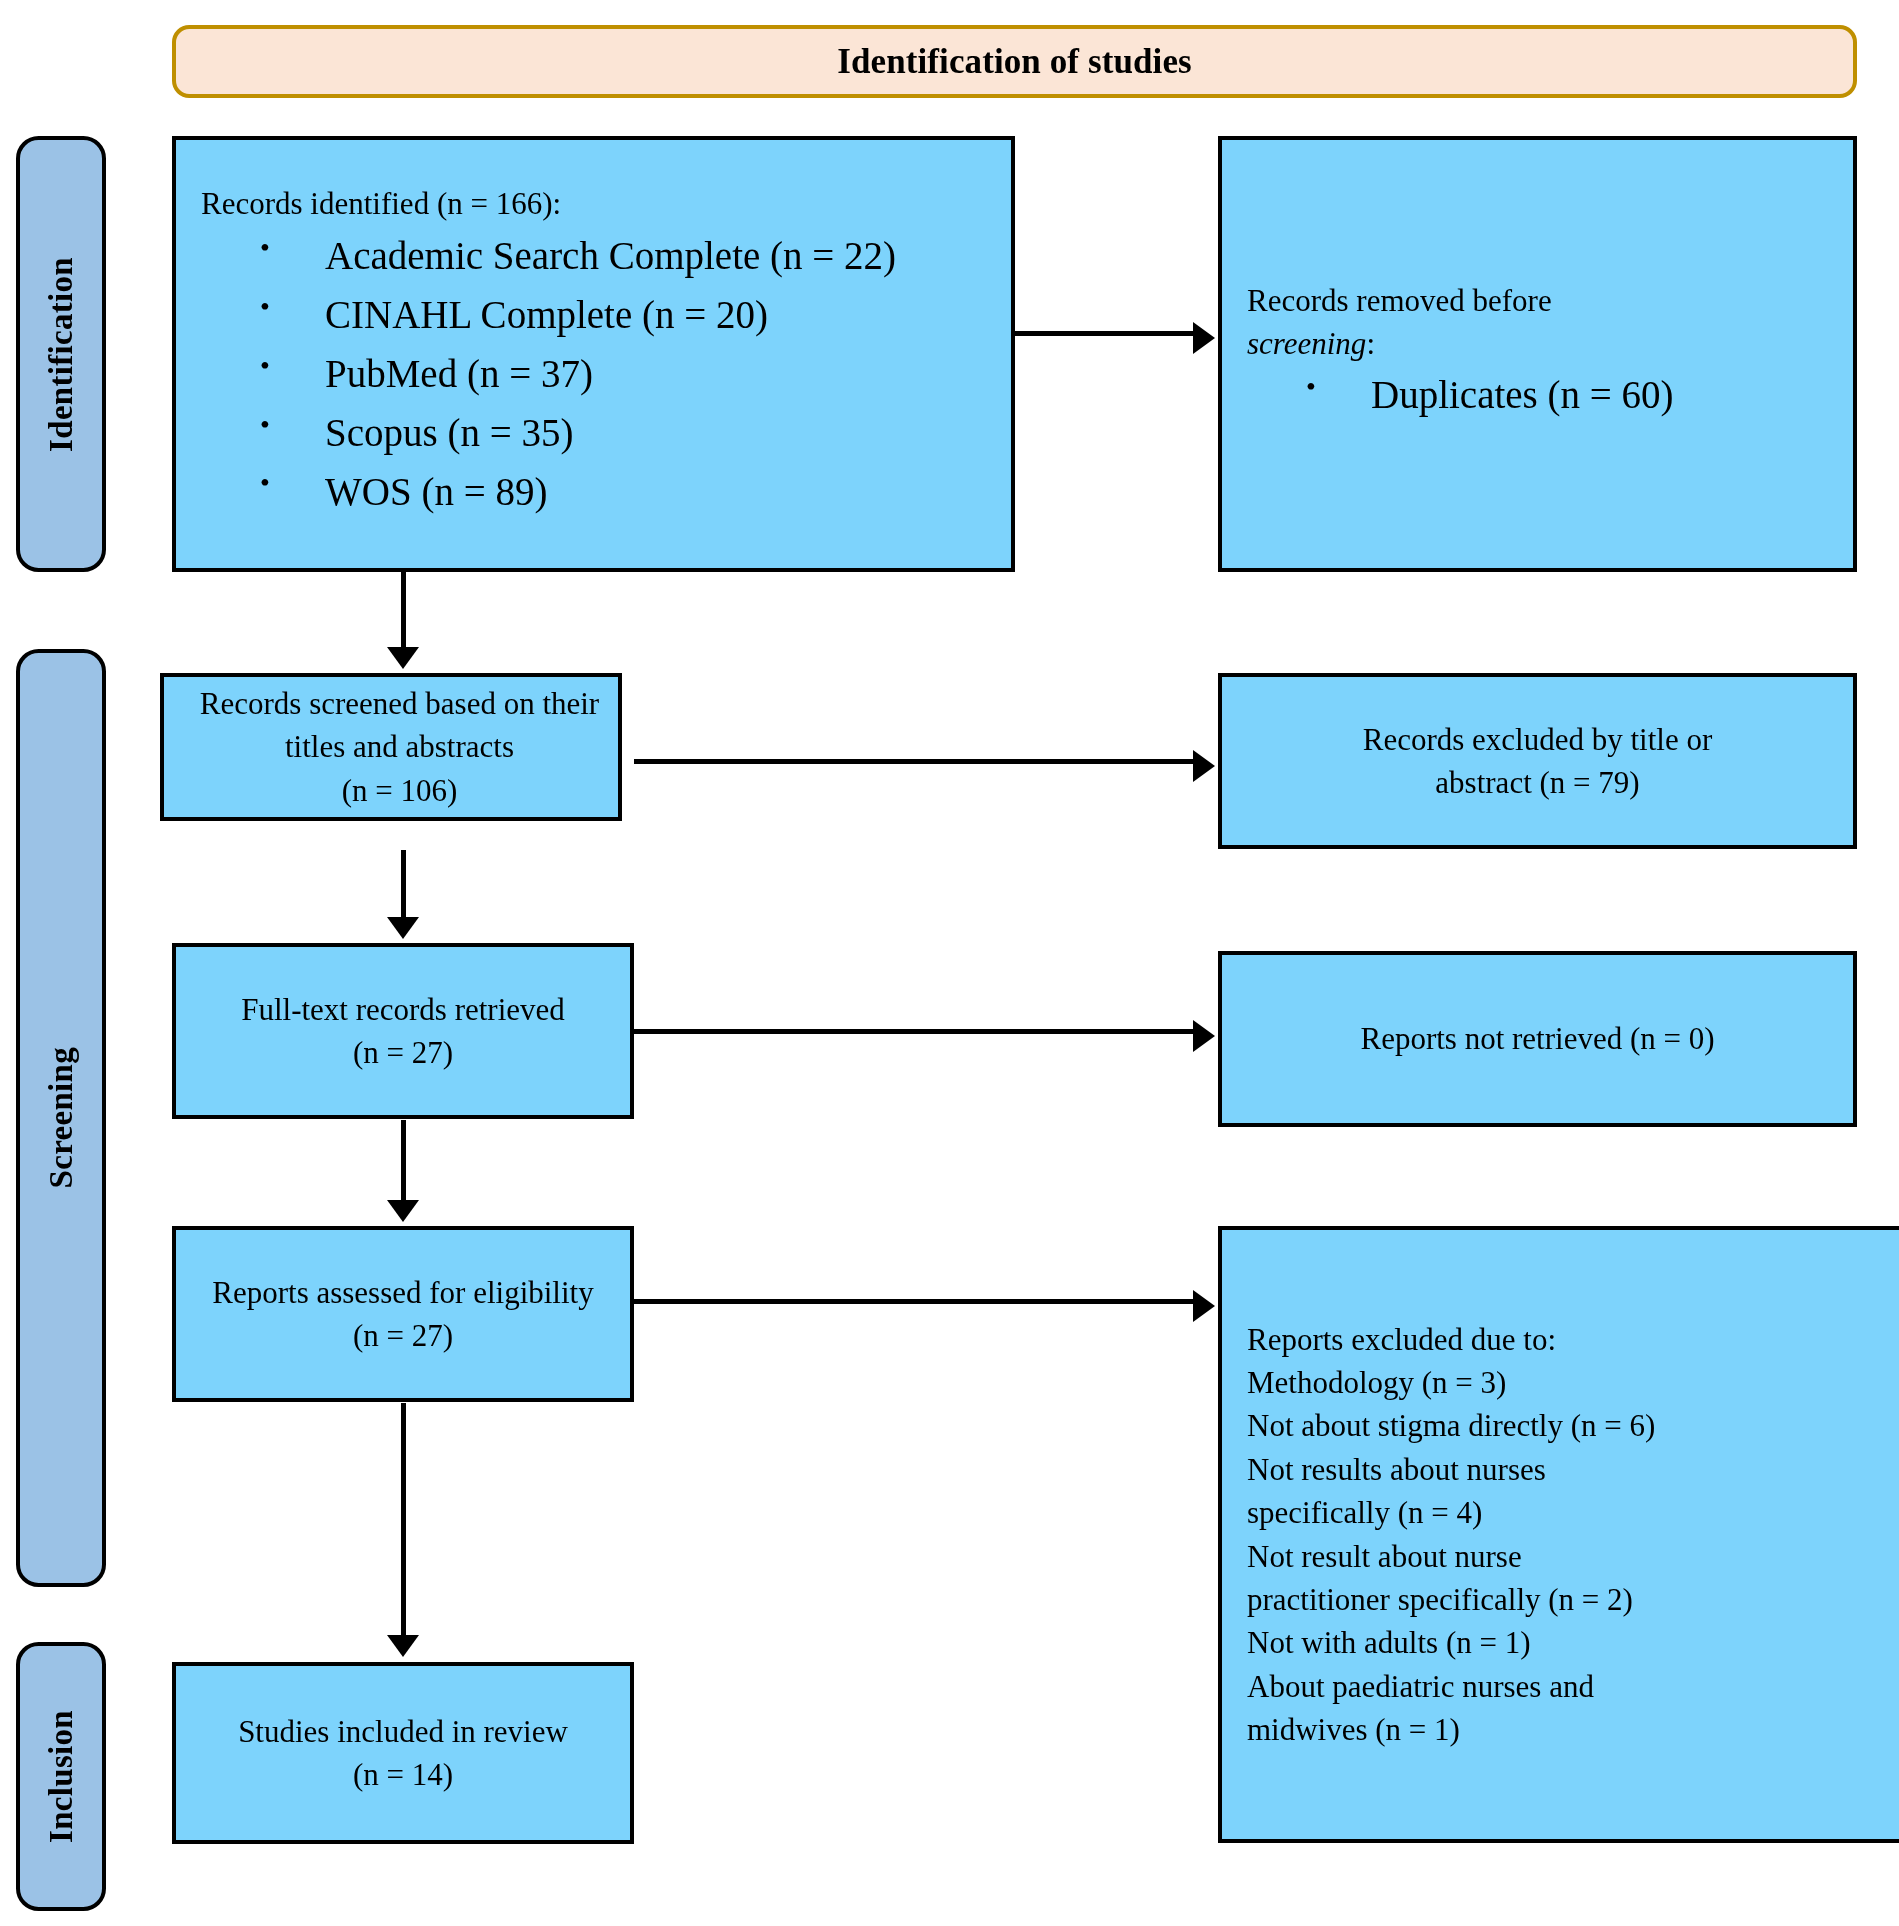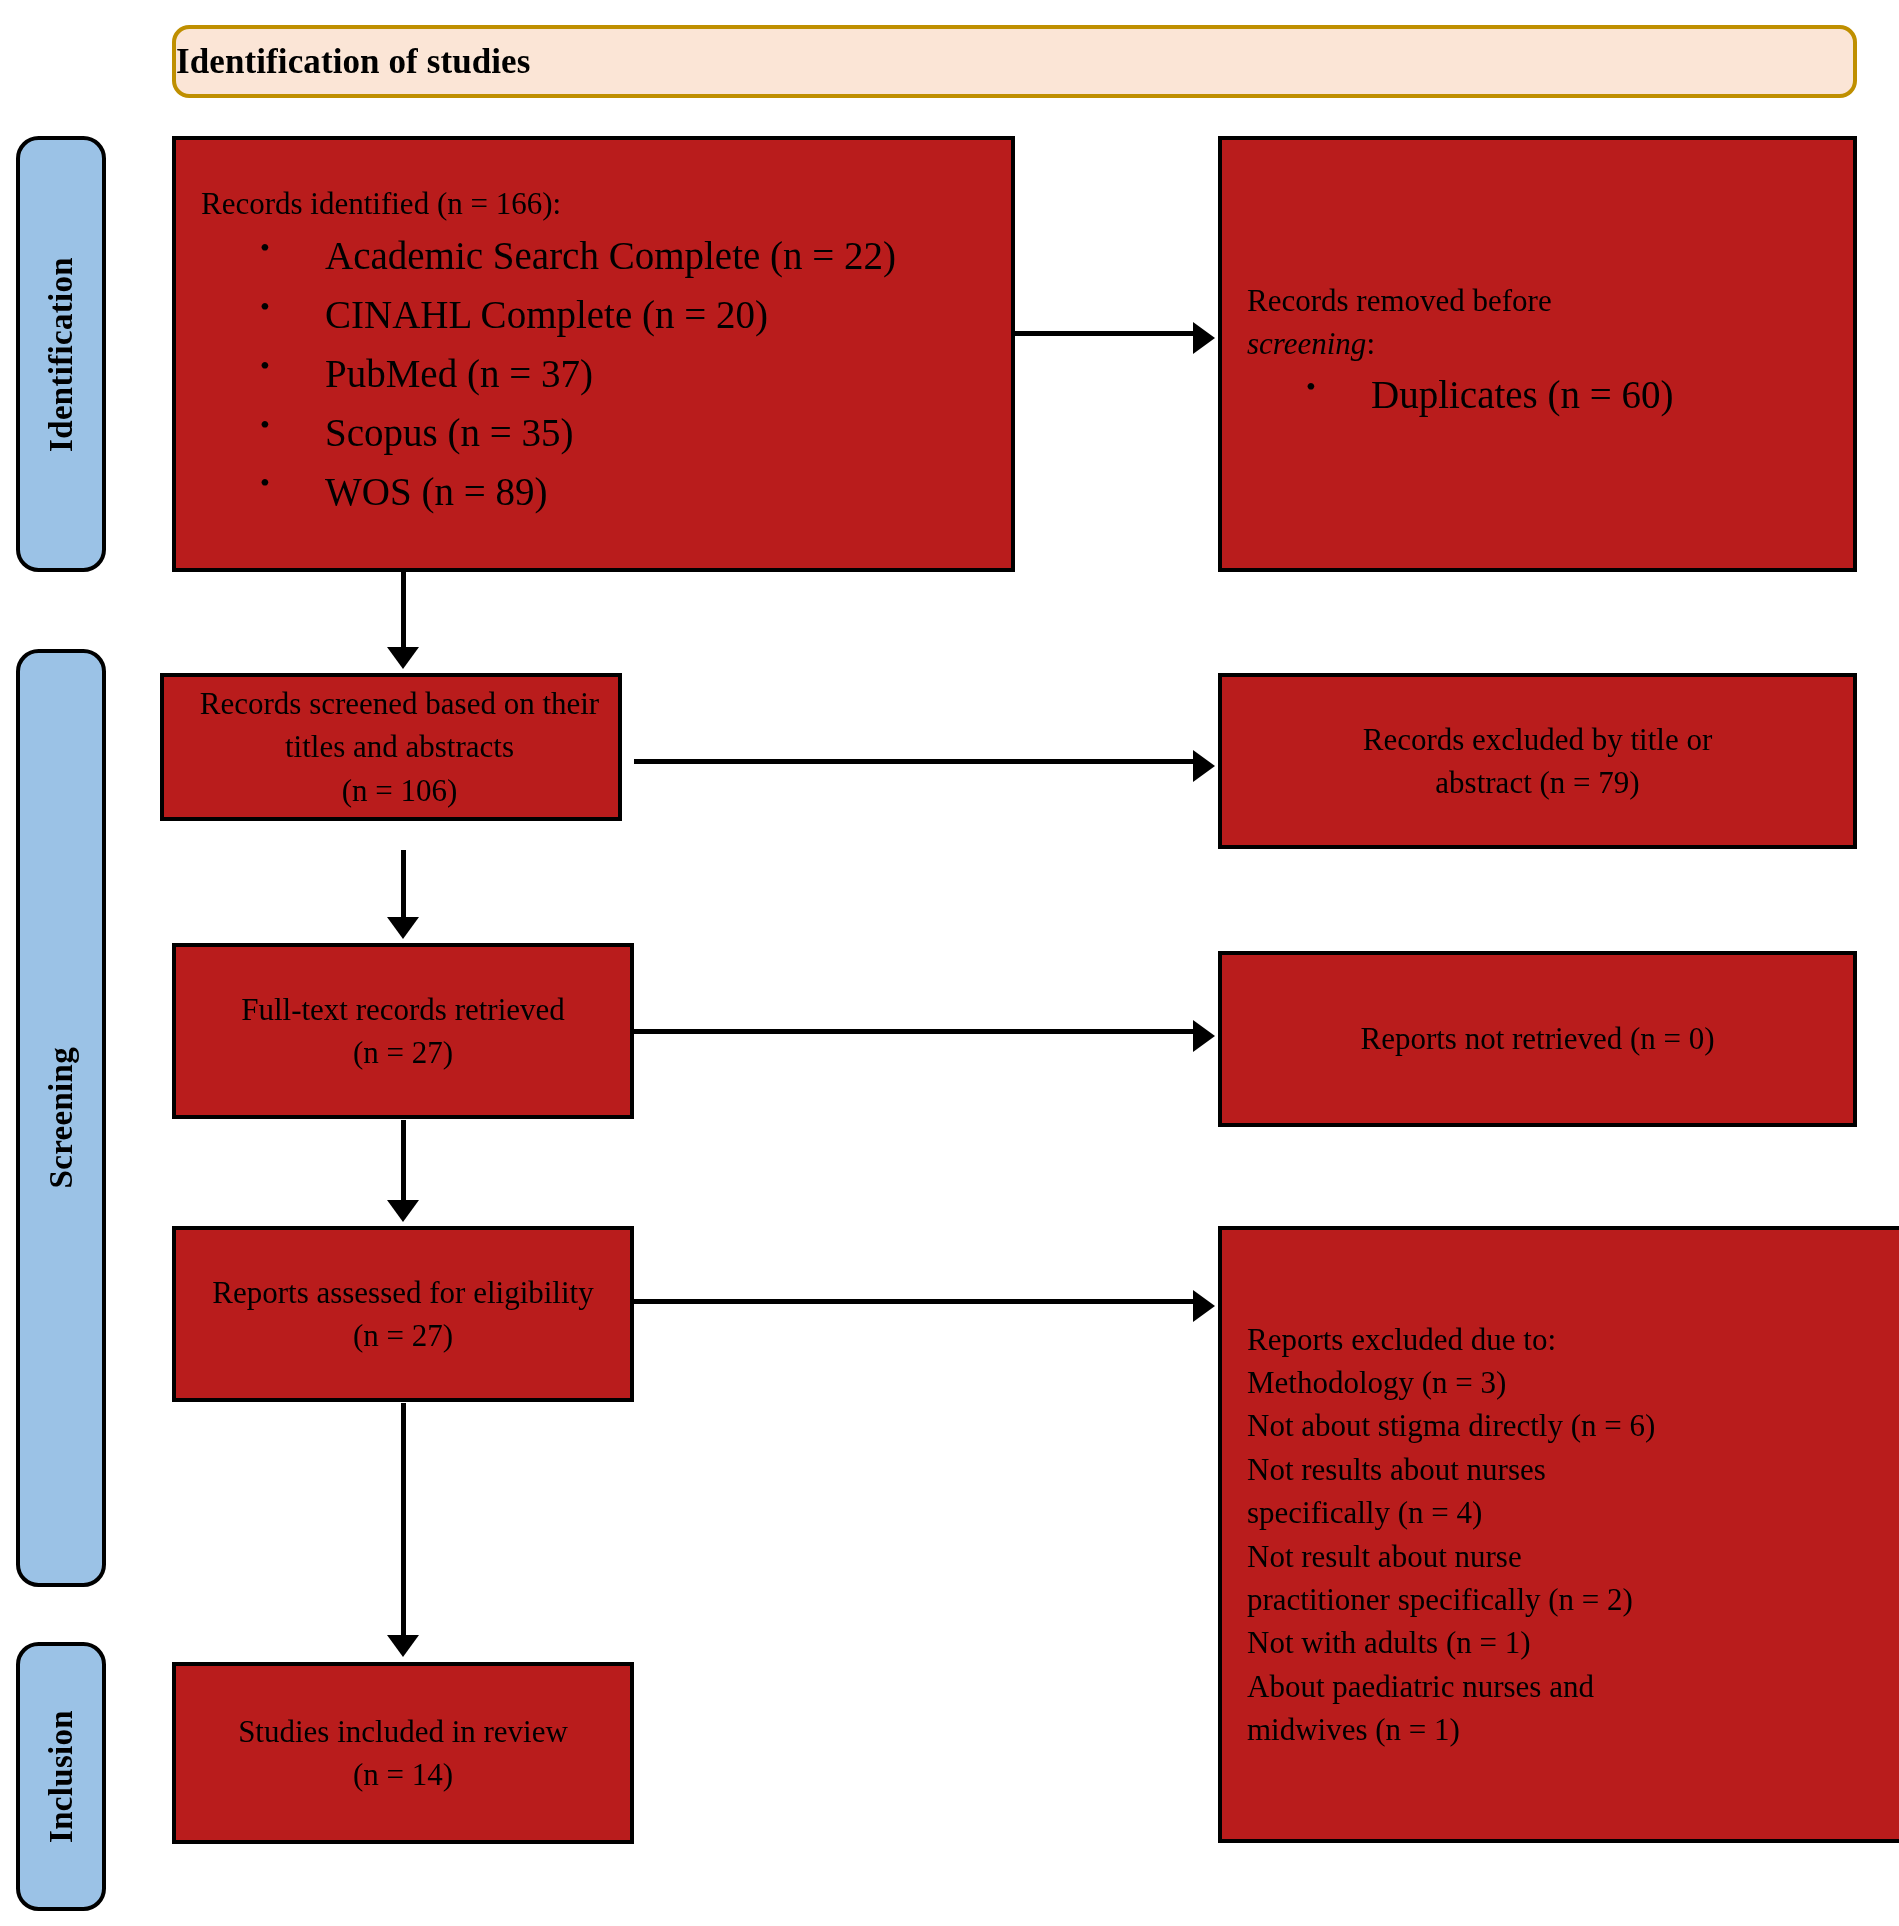--- a/index.html
+++ b/index.html
@@ -22,21 +22,21 @@
     left: 172px;
     top: 25px;
     width: 1685px;
     height: 73px;
     background: #FBE5D6;
     border: 4px solid #BF8F00;
     border-radius: 17.3px;
     box-sizing: border-box;
     display: flex;
     align-items: center;
-    justify-content: flex-start;
+    justify-content: center;
   }
   .header-banner .title {
     font-size: 35px;
     font-weight: bold;
     letter-spacing: 0.1px;
   }
 
   
   .stage-bar {
     position: absolute;
@@ -58,21 +58,21 @@
     white-space: nowrap;
     letter-spacing: 0.3px;
   }
   #stage-identification { top: 136px;  height: 436px; }
   #stage-screening     { top: 649px;  height: 938px; }
   #stage-inclusion     { top: 1642px; height: 269px; }
 
   
   .flow-box {
     position: absolute;
-    background: #b91c1c;
+    background: #7dd3fc;
     border: 4px solid #000000;
     box-sizing: border-box;
   }
   .flow-box .box-body {
     padding: 0 25px;
     font-size: 31px;
     line-height: 1.38;
   }
   .flow-box.center .box-body {
     text-align: center;

